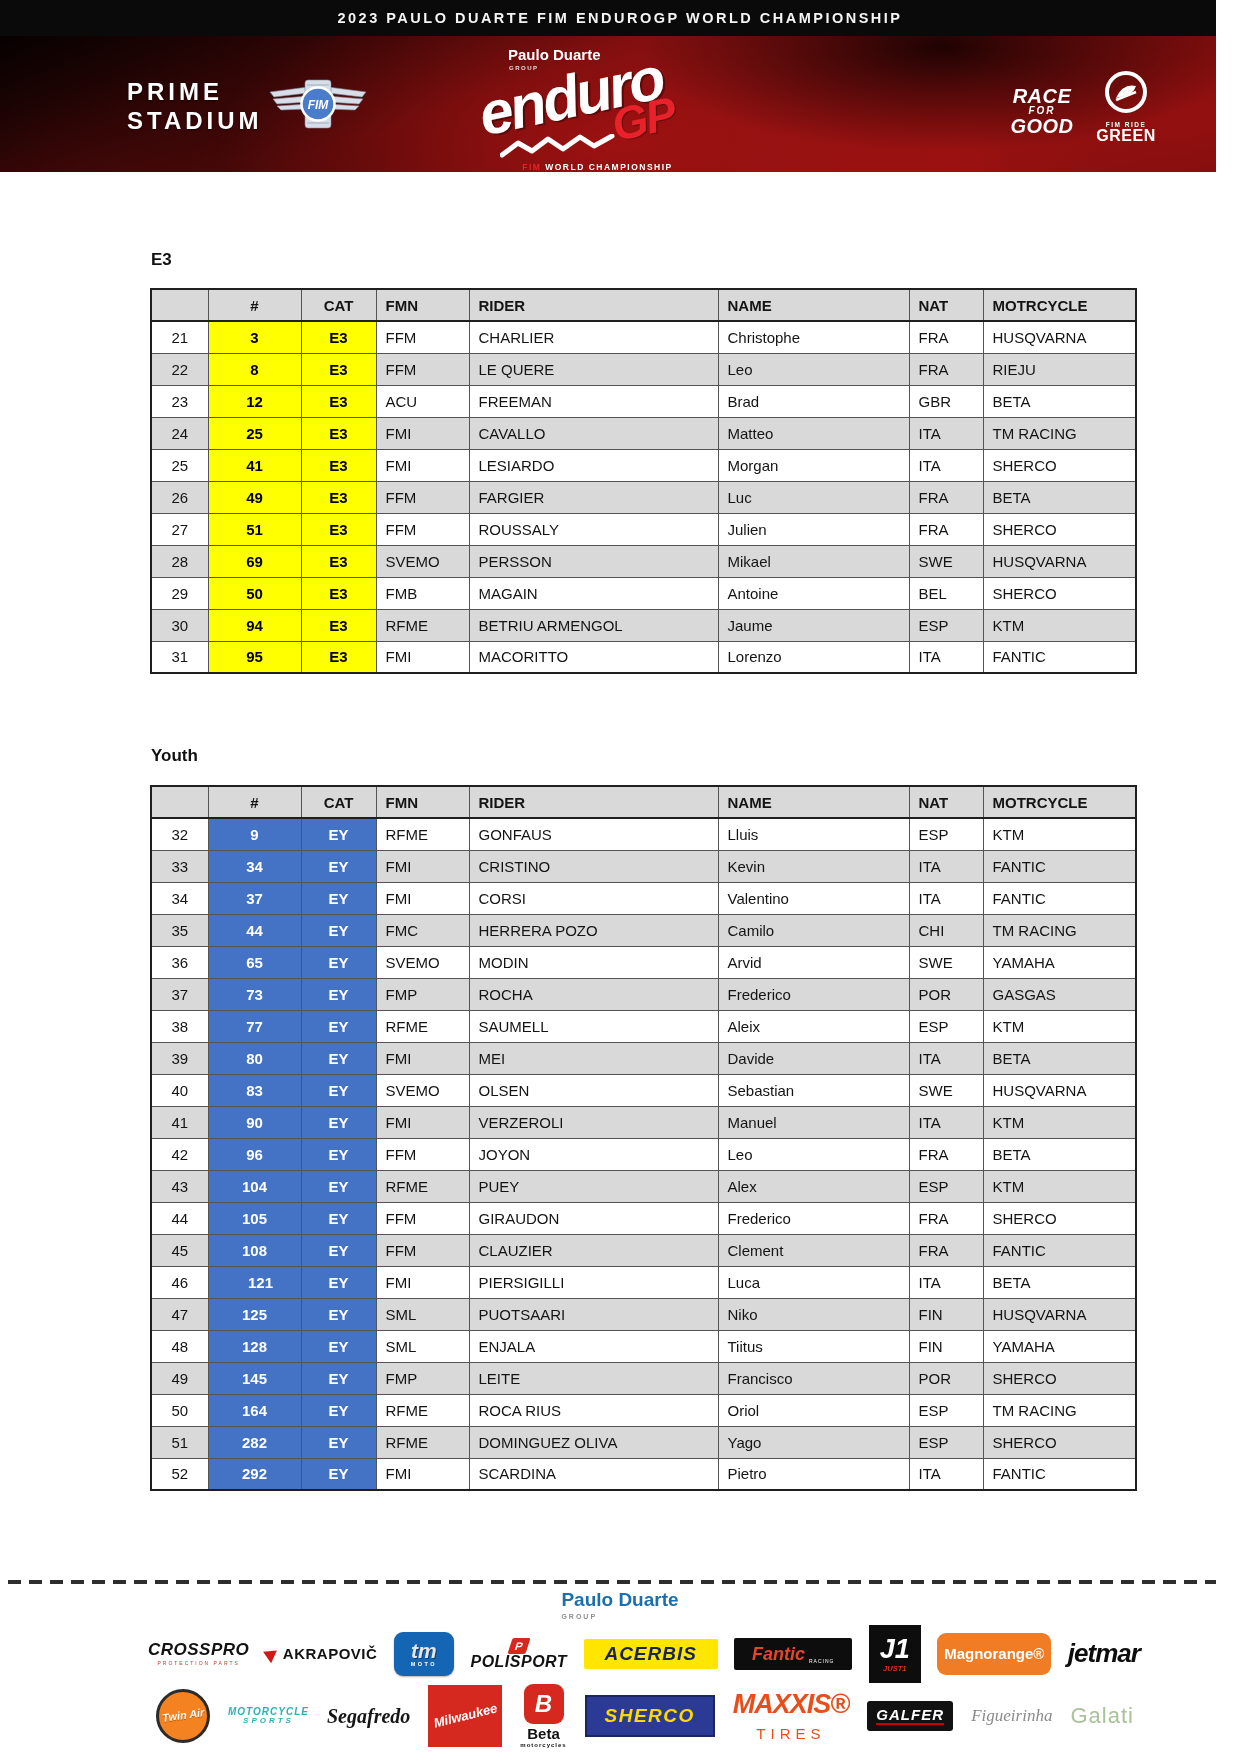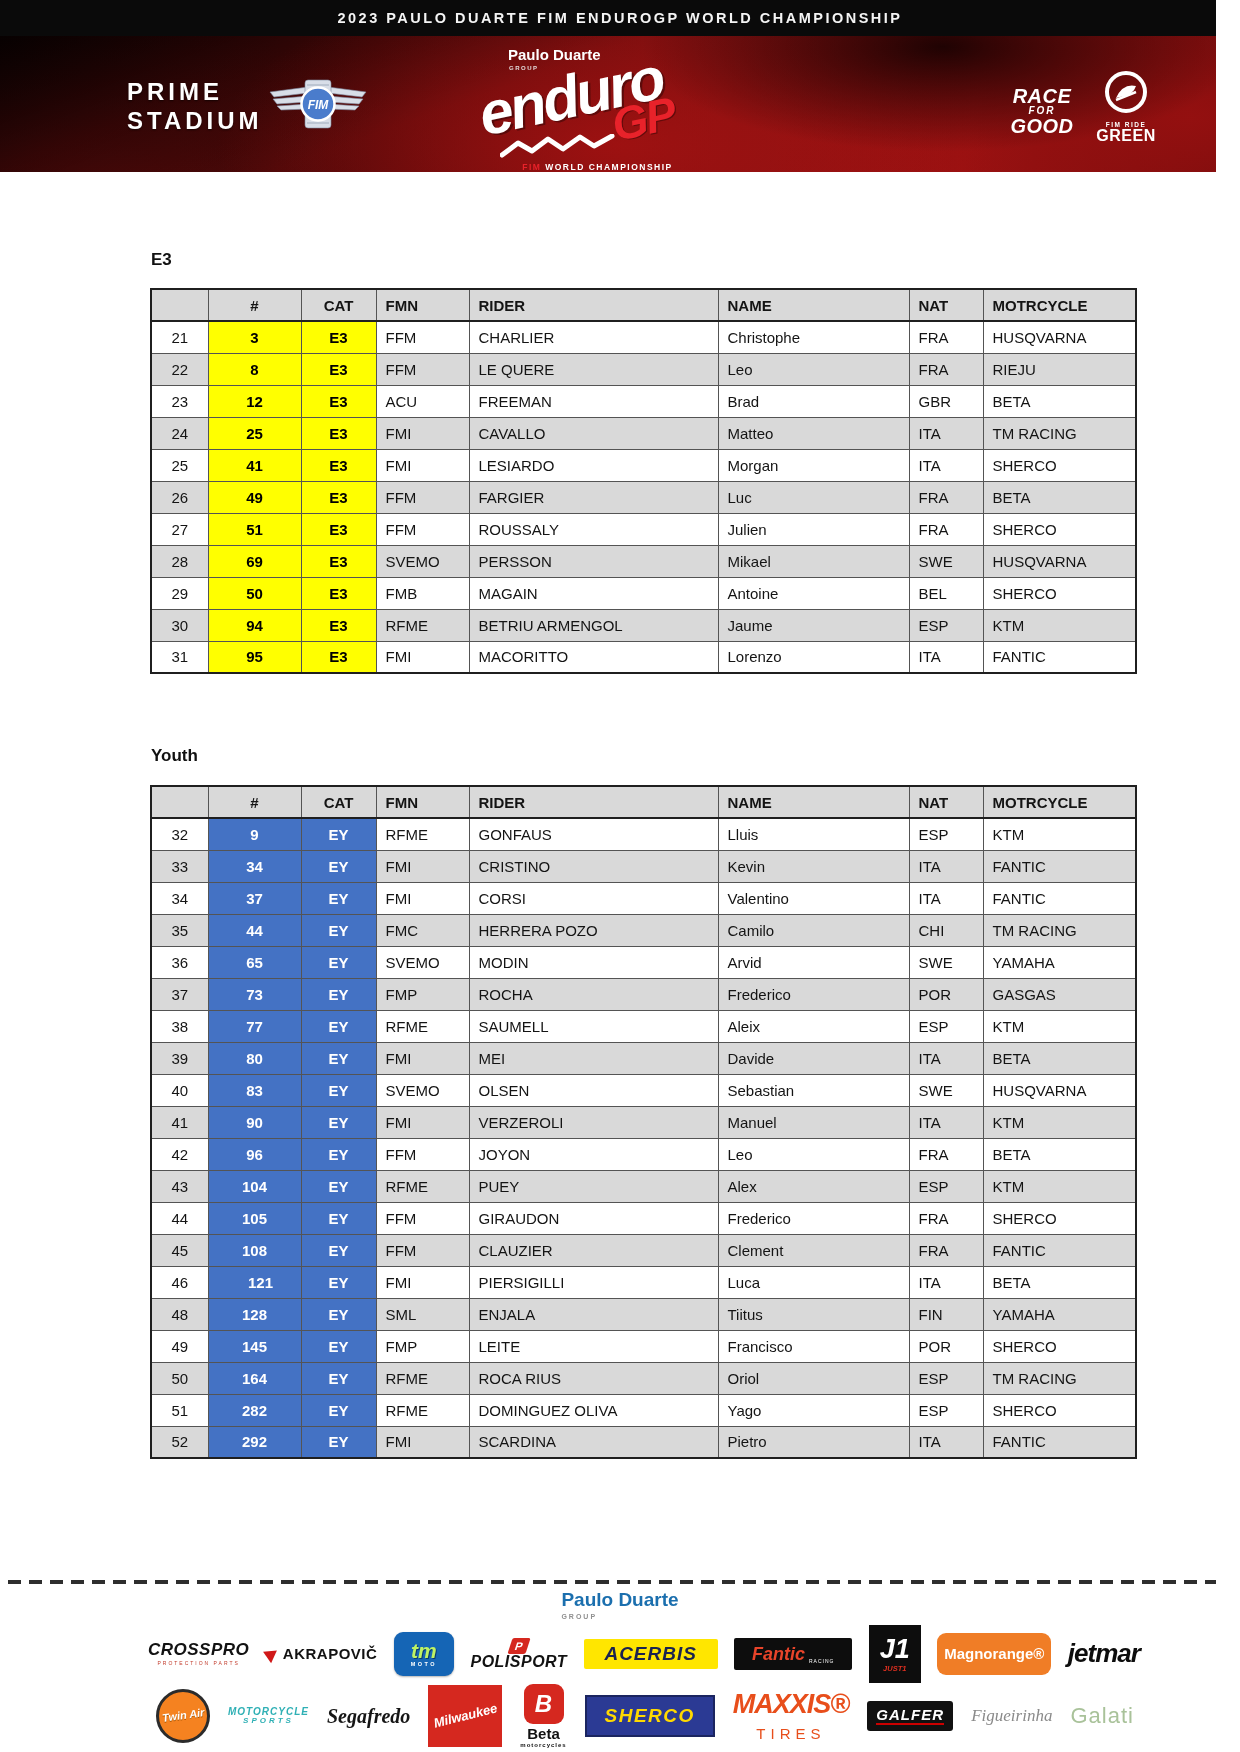--- a/index.html
+++ b/index.html
@@ -85,21 +85,21 @@
 
   .sp-crosspro .sp-label { font-style:italic; font-weight:900; font-size:17px; color:#121212; letter-spacing:.5px; }
   .sp-crosspro .sp-sub   { font-size:5px; color:#c23a2a; letter-spacing:2px; margin-top:2px; }
 
   .sp-akrapovic { flex-direction:row; gap:5px; }
   .sp-akrapovic .sp-icon { width:0; height:0; border-top:7px solid transparent;
        border-bottom:7px solid transparent; border-left:12px solid #d01818; transform:rotate(-35deg); }
   .sp-akrapovic .sp-label { font-weight:800; font-size:15px; color:#121212; letter-spacing:.5px; }
 
   .sp-tm { background:#1565b5; border-radius:9px; width:60px; height:44px; box-shadow:0 1px 2px rgba(0,0,0,.3); }
-  .sp-tm .sp-label { font-style:italic; font-weight:900; font-size:21px; color:#bef264;
+  .sp-tm .sp-label { font-style:italic; font-weight:900; font-size:21px; color:#e5e5e5;
                      text-shadow:1px 1px 0 #0a3a70; }
   .sp-tm .sp-sub { font-size:5.5px; font-weight:700; color:#fff; letter-spacing:2.5px; }
 
   .sp-polisport { }
   .sp-polisport .sp-icon { width:18px; height:16px; background:#d5281f; transform:skewX(-18deg);
        color:#fff; font-weight:900; font-size:11px; display:flex; align-items:center; justify-content:center; border-radius:2px; }
   .sp-polisport .sp-icon::before { content:"P"; }
   .sp-polisport .sp-label { font-style:italic; font-weight:900; font-size:16px; color:#121212; letter-spacing:.5px; }
 
   .sp-acerbis { background:#ffe600; width:134px; height:30px; border-radius:2px; }
@@ -525,20 +525,30 @@
           <td class="center">46</td>
           <td class="hl" style="background-color: rgb(68, 114, 196); color: rgb(255, 255, 255); padding-left: 12px;">121</td>
           <td class="hl" style="background-color: rgb(68, 114, 196); color: rgb(255, 255, 255);">EY</td>
           <td>FMI</td>
           <td>PIERSIGILLI</td>
           <td>Luca</td>
           <td>ITA</td>
           <td>BETA</td>
         </tr>
         <tr>
+          <td class="center">47</td>
+          <td class="hl" style="background-color: rgb(68, 114, 196); color: rgb(255, 255, 255);">125</td>
+          <td class="hl" style="background-color: rgb(68, 114, 196); color: rgb(255, 255, 255);">EY</td>
+          <td>SML</td>
+          <td>PUOTSAARI</td>
+          <td>Niko</td>
+          <td>FIN</td>
+          <td>HUSQVARNA</td>
+        </tr>
+        <tr>
           <td class="center">48</td>
           <td class="hl" style="background-color: rgb(68, 114, 196); color: rgb(255, 255, 255);">128</td>
           <td class="hl" style="background-color: rgb(68, 114, 196); color: rgb(255, 255, 255);">EY</td>
           <td>SML</td>
           <td>ENJALA</td>
           <td>Tiitus</td>
           <td>FIN</td>
           <td>YAMAHA</td>
         </tr>
         <tr>

